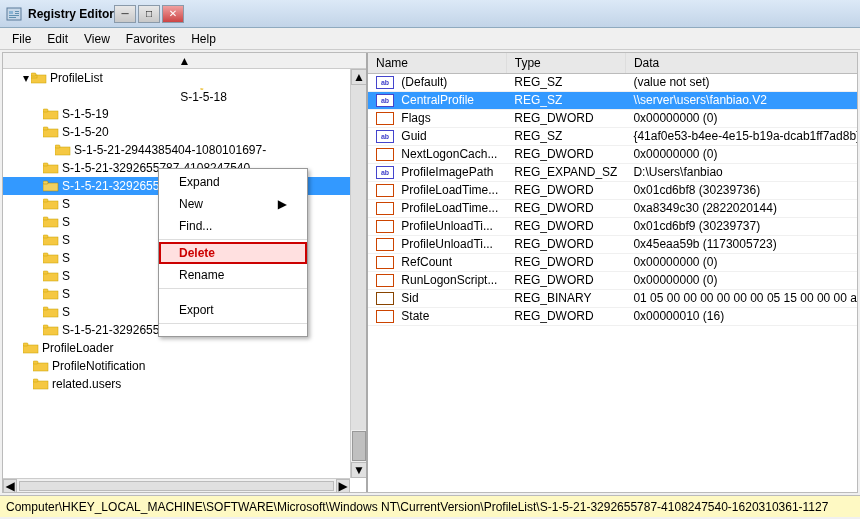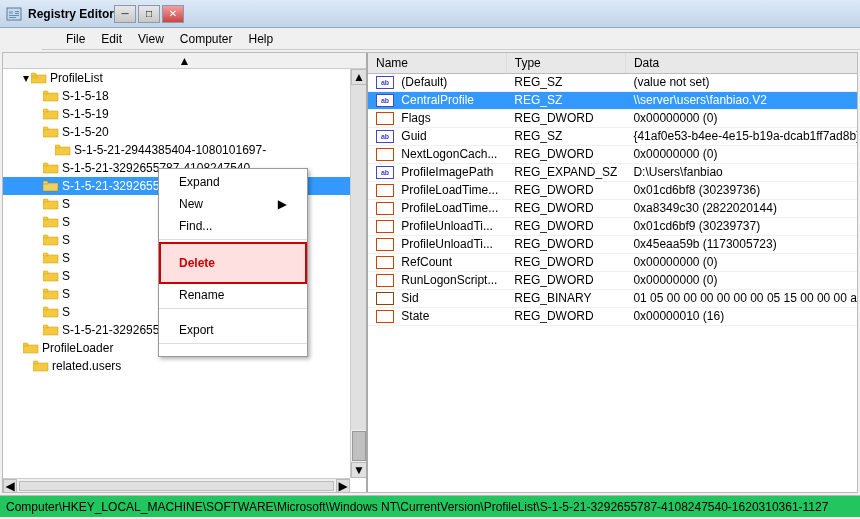--- a/index.html
+++ b/index.html
@@ -17,21 +17,21 @@
     .title-controls { display: flex; gap: 2px; }
     .title-btn {
       width: 22px; height: 18px; border: 1px solid #8a9aaa; background: linear-gradient(to bottom, #e8e8e8, #c8c8c8);
       cursor: pointer; display: flex; align-items: center; justify-content: center; font-size: 10px;
     }
     .title-btn.close { background: linear-gradient(to bottom, #f0a0a0, #cc4444); color: white; }
     
     
     .menu-bar {
       background: #f0f0f0; border-bottom: 1px solid #ccc;
-      display: flex; align-items: center; padding: 2px 16px; height: 22px; margin-left: 42px;
+      display: flex; align-items: center; padding: 2px 4px; height: 22px;
     }
     .menu-item { padding: 2px 8px; cursor: pointer; font-size: 12px; }
     
     
     .main { display: flex; flex-direction: column; height: calc(519px - 50px - 24px); }
     
     
     .content { display: flex; flex: 1; overflow: hidden; border: 1px solid #bbb; margin: 2px; }
     
     
@@ -63,27 +63,27 @@
     .context-menu {
       position: absolute; left: 158px; top: 168px;
       background: white; border: 1px solid #999; box-shadow: 2px 2px 4px rgba(0,0,0,0.3);
       min-width: 150px; z-index: 100; padding: 2px 0;
     }
     .ctx-item {
       padding: 4px 20px; cursor: pointer; display: flex; align-items: center; justify-content: space-between;
     }
     .ctx-item.delete-item {
       background: #ffe0e0; color: #cc0000; font-weight: bold;
-      border: 2px solid #cc0000; padding: 12px 18px;
+      border: 2px solid #cc0000; padding: 2px 18px;
     }
     .ctx-separator { height: 1px; background: #ddd; margin: 2px 0; }
     
     
     .status-bar {
-      background: #22c55e; border-top: 1px solid #bbb; padding: 2px 6px;
+      background: #fef9c3; border-top: 1px solid #bbb; padding: 2px 6px;
       display: flex; height: 22px; align-items: center; font-size: 11px;
     }
     .status-path { white-space: nowrap; overflow: hidden; }
   </style>
 </head>
 <body>
 
 <div class="title-bar">
   <div class="title-left">
     <svg class="title-icon" viewBox="0 0 16 16">
@@ -100,41 +100,41 @@
     <div class="title-btn">─</div>
     <div class="title-btn">□</div>
     <div class="title-btn close">✕</div>
   </div>
 </div>
 
 <div class="menu-bar">
   <div class="menu-item">File</div>
   <div class="menu-item">Edit</div>
   <div class="menu-item">View</div>
-  <div class="menu-item">Computer</div>
+  <div class="menu-item">Favorites</div>
   <div class="menu-item">Help</div>
 </div>
 
 <div class="main">
   <div class="content">
 
     <div class="tree-panel">
 
       <div style="height:16px; background:#f0f0f0; border-bottom:1px solid #ccc; display:flex; align-items:center; justify-content:center; cursor:pointer;">▲</div>
 
       <div class="tree-item" style="padding-left: 20px;">
         <span style="margin-right:2px;">▾</span>
         <svg class="folder-svg" viewBox="0 0 16 12" style="margin-right:3px;">
             <rect x="0" y="3" width="15" height="8" fill="#f5c842" stroke="#c8a000" stroke-width="0.5"></rect>
             <rect x="0" y="3" width="6" height="3" fill="#f5c842" stroke="#c8a000" stroke-width="0.5"></rect>
             <rect x="0" y="1" width="5" height="3" fill="#f5c842" stroke="#c8a000" stroke-width="0.5" rx="1"></rect>
           </svg>
         <span>ProfileList</span>
       </div>
-      <div class="tree-item" style="padding-left: 40px;">
+      <div class="tree-item" style="padding-left: 40px; flex-direction: column;">
         <svg class="folder-svg" viewBox="0 0 16 12" style="margin-right:3px;">
             <rect x="0" y="3" width="15" height="8" fill="#f5c842" stroke="#c8a000" stroke-width="0.5"></rect>
             <rect x="0" y="1" width="5" height="3" fill="#f5c842" stroke="#c8a000" stroke-width="0.5" rx="1"></rect>
           </svg>
         <span>S-1-5-18</span>
       </div>
       <div class="tree-item" style="padding-left: 40px;">
         <svg class="folder-svg" viewBox="0 0 16 12" style="margin-right:3px;">
             <rect x="0" y="3" width="15" height="8" fill="#f5c842" stroke="#c8a000" stroke-width="0.5"></rect>
             <rect x="0" y="1" width="5" height="3" fill="#f5c842" stroke="#c8a000" stroke-width="0.5" rx="1"></rect>
@@ -225,20 +225,27 @@
             <rect x="0" y="1" width="5" height="3" fill="#f5c842" stroke="#c8a000" stroke-width="0.5" rx="1"></rect>
           </svg>
         <span>S-1-5-21-3292655787-4108247540-</span>
       </div>
       <div class="tree-item" style="padding-left: 20px;">
         <svg class="folder-svg" viewBox="0 0 16 12" style="margin-right:3px;">
             <rect x="0" y="3" width="15" height="8" fill="#f5c842" stroke="#c8a000" stroke-width="0.5"></rect>
             <rect x="0" y="1" width="5" height="3" fill="#f5c842" stroke="#c8a000" stroke-width="0.5" rx="1"></rect>
           </svg>
         <span>ProfileLoader</span>
+      </div>
+      <div class="tree-item" style="padding-left: 30px;">
+        <svg class="folder-svg" viewBox="0 0 16 12" style="margin-right:3px;">
+            <rect x="0" y="3" width="15" height="8" fill="#f5c842" stroke="#c8a000" stroke-width="0.5"></rect>
+            <rect x="0" y="1" width="5" height="3" fill="#f5c842" stroke="#c8a000" stroke-width="0.5" rx="1"></rect>
+          </svg>
+        <span>ProfileNotification</span>
       </div>
       <div class="tree-item" style="padding-left: 30px;">
         <svg class="folder-svg" viewBox="0 0 16 12" style="margin-right:3px;">
             <rect x="0" y="3" width="15" height="8" fill="#f5c842" stroke="#c8a000" stroke-width="0.5"></rect>
             <rect x="0" y="1" width="5" height="3" fill="#f5c842" stroke="#c8a000" stroke-width="0.5" rx="1"></rect>
           </svg>
         <span>related.users</span>
       </div>
 
       <div style="position:absolute; bottom:0; left:0; right:16px; height:14px; background:#f0f0f0; border-top:1px solid #ccc; display:flex; align-items:center;">

